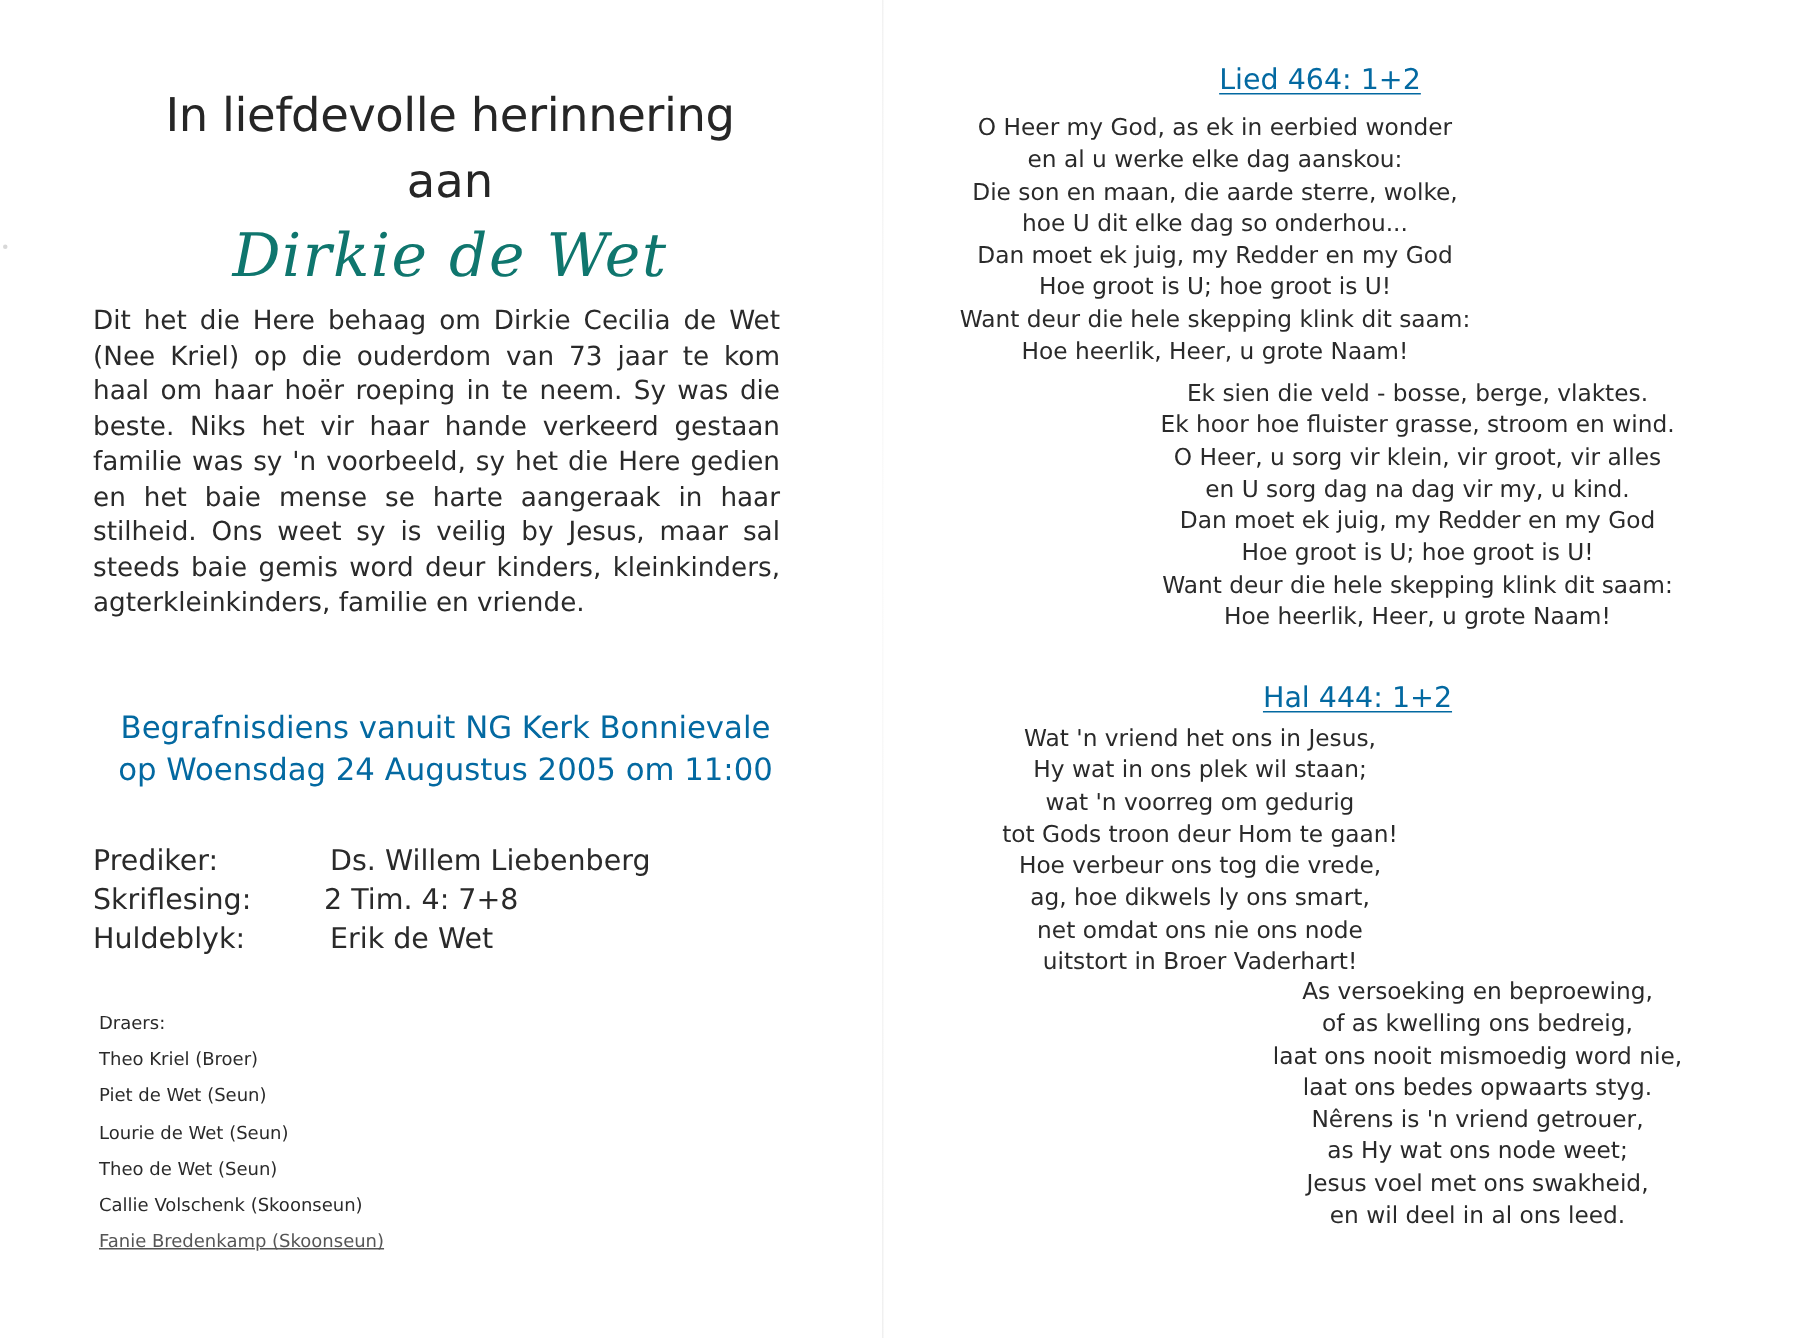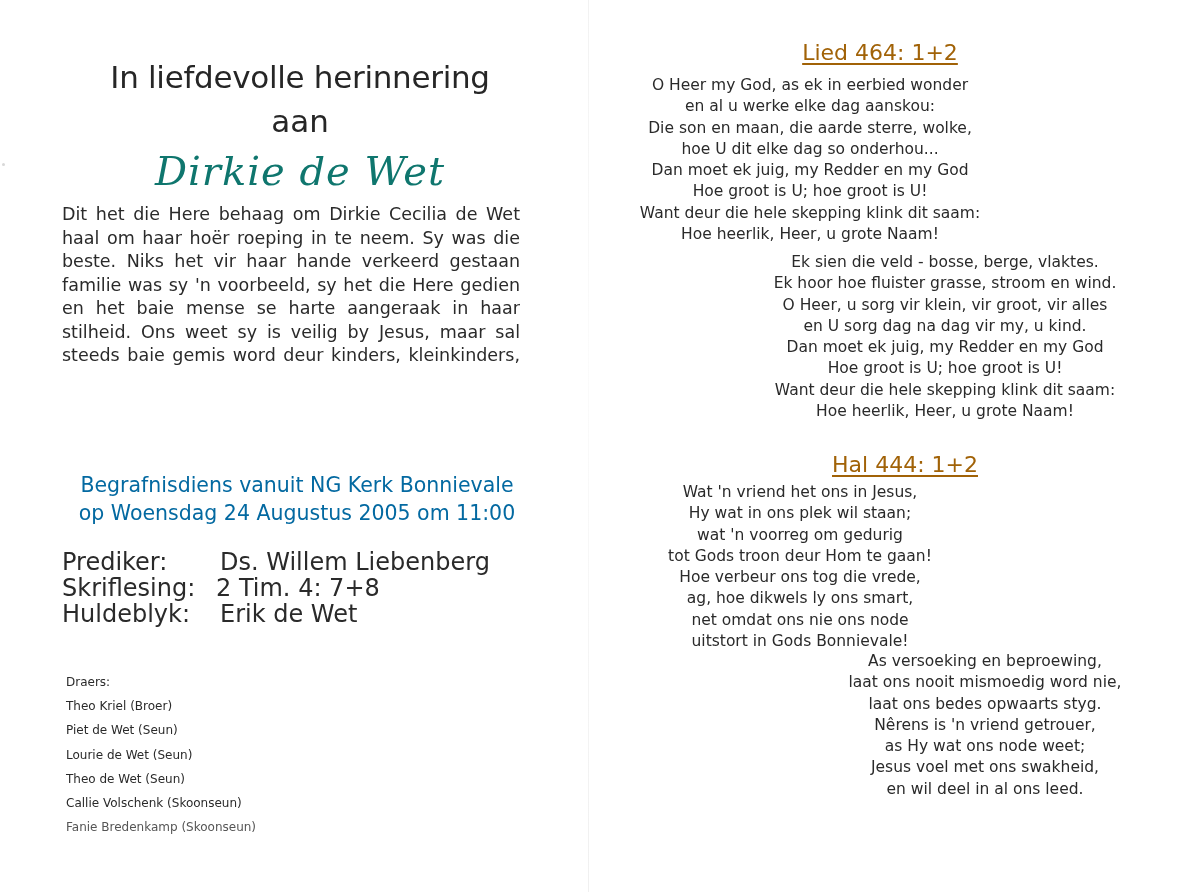--- a/index.html
+++ b/index.html
@@ -33,54 +33,56 @@
   .obit {
     position:absolute; left:62px; top:186px; width:458px;
     font-size:17.5px; line-height:23.5px; text-align:justify; color:#2a2a2a;
   }
   .obit span { display:block; text-align-last:justify; }
   .obit span.last { text-align-last:left; }
   .service {
     position:absolute; left:62px; top:454px; width:470px;
     font-size:20.5px; line-height:28px; text-align:center; color:#0369a1;
   }
-  .roles { position:absolute; left:62px; top:532px; width:480px; font-size:24px; line-height:26px; }
+  .roles { position:absolute; left:62px; top:544px; width:480px; font-size:19px; line-height:26px; }
   .role-row { display:flex; }
   .role-label { width:158px; }
   .role-value { }
   .bearers { position:absolute; left:66px; top:653px; width:360px; font-size:12px; line-height:24.2px; }
-  .bearers .item:last-child { color:#555; }
+  .bearers .item:last-child { color:#555;text-decoration:underline; }
 
   
   .hymn-heading {
-    position:absolute; font-size:22px; line-height:22px; text-decoration:underline;
-    text-underline-offset:3px; color:#a16207; text-align:center;
+    position:absolute; font-size:19px; line-height:22px; text-decoration:underline;
+    text-underline-offset:3px; color:#0369a1; text-align:center;
   }
   .stanza { position:absolute; font-size:15.5px; line-height:21.3px; text-align:center; color:#2a2a2a; white-space:nowrap; }
   .stanza .line { display:block; }
 </style>
 </head>
 <body>
 
 <div class="fold"></div>
 <div class="edge-mark"></div>
 
 <div class="page page-left">
   <div class="title">In liefdevolle herinnering</div>
   <div class="title-aan">aan</div>
   <div class="script-name">Dirkie de Wet</div>
 
   <div class="obit">
     <span>Dit het die Here behaag om Dirkie Cecilia de Wet</span>
+    <span>(Nee Kriel) op die ouderdom van 73 jaar te kom</span>
     <span>haal om haar hoër roeping in te neem.  Sy was die</span>
     <span>beste. Niks het vir haar hande verkeerd gestaan</span>
     <span>familie was sy 'n voorbeeld, sy het die Here gedien</span>
     <span>en het baie mense se harte aangeraak in haar</span>
     <span>stilheid.  Ons weet sy is veilig by Jesus, maar sal</span>
     <span>steeds baie gemis word deur kinders, kleinkinders,</span>
+    <span class="last">agterkleinkinders, familie en vriende.</span>
   </div>
 
   <div class="service">
     <div>Begrafnisdiens vanuit NG Kerk Bonnievale</div>
     <div>op Woensdag 24 Augustus 2005 om 11:00</div>
   </div>
 
   <div class="roles">
     <div class="role-row">
       <span class="role-label">Prediker:</span>
@@ -134,24 +136,25 @@
 <div class="hymn-heading" style="left:815px; width:180px; top:454px;">Hal 444: 1+2</div>
 
 <div class="stanza" style="left:610px; width:380px; top:482px;">
   <span class="line">Wat 'n vriend het ons in Jesus,</span>
   <span class="line">Hy wat in ons plek wil staan;</span>
   <span class="line">wat 'n voorreg om gedurig</span>
   <span class="line">tot Gods troon deur Hom te gaan!</span>
   <span class="line">Hoe verbeur ons tog die vrede,</span>
   <span class="line">ag, hoe dikwels ly ons smart,</span>
   <span class="line">net omdat ons nie ons node</span>
-  <span class="line">uitstort in Gods Bonnievale!</span>
+  <span class="line">uitstort in Broer Vaderhart!</span>
 </div>
 
 <div class="stanza" style="left:800px; width:370px; top:651px;">
   <span class="line">As versoeking en beproewing,</span>
+  <span class="line">of as kwelling ons bedreig,</span>
   <span class="line">laat ons nooit mismoedig word nie,</span>
   <span class="line">laat ons bedes opwaarts styg.</span>
   <span class="line">Nêrens is 'n vriend getrouer,</span>
   <span class="line">as Hy wat ons node weet;</span>
   <span class="line">Jesus voel met ons swakheid,</span>
   <span class="line">en wil deel in al ons leed.</span>
 </div>
 
 </body></html>

